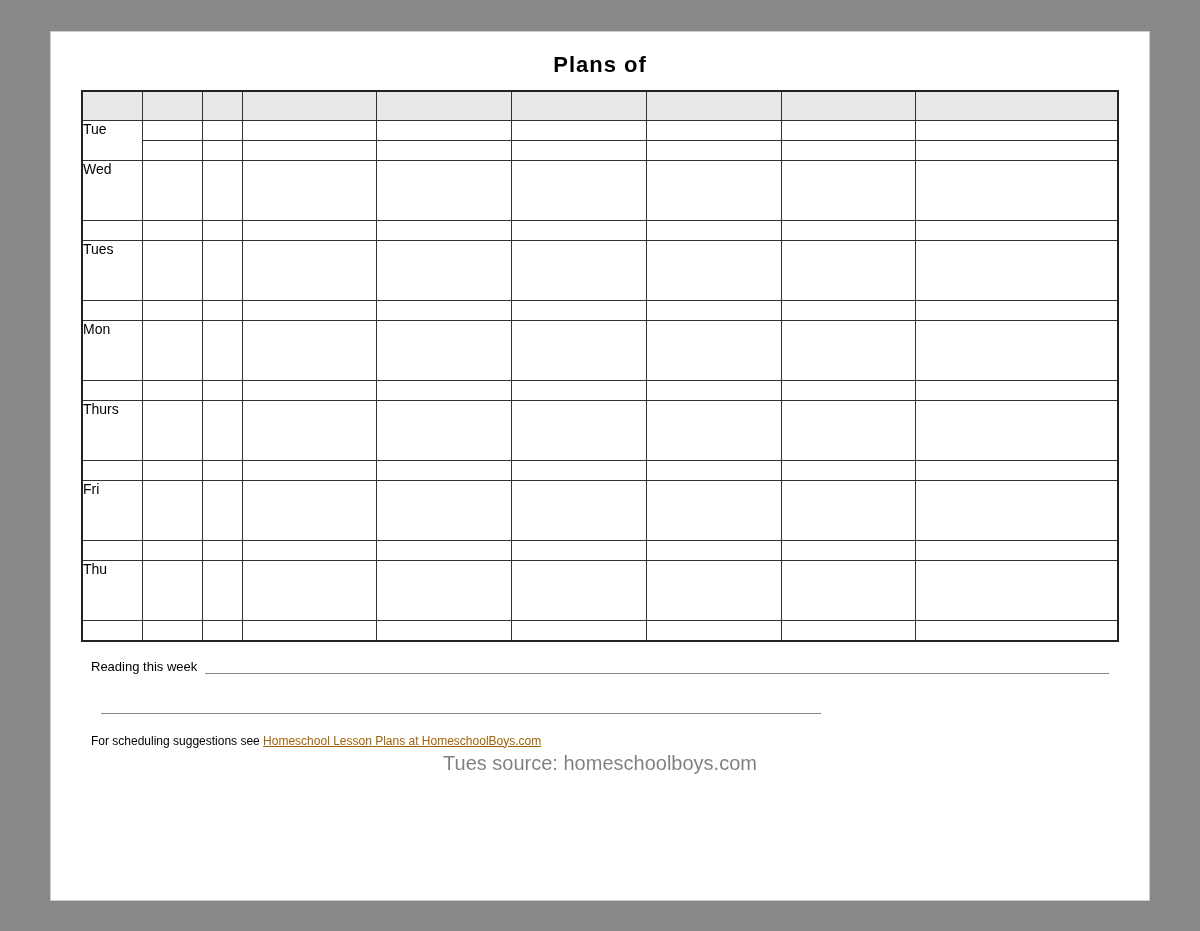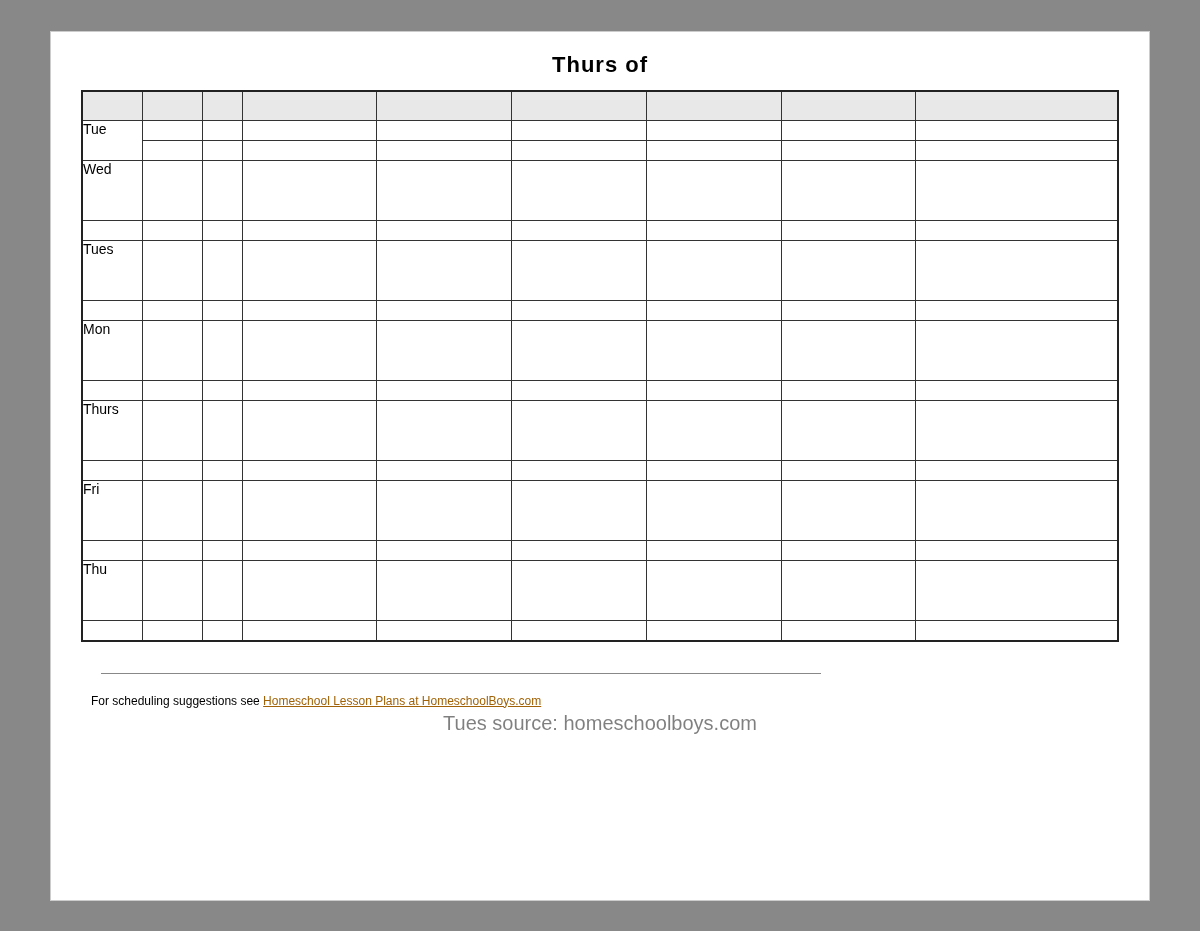--- a/index.html
+++ b/index.html
@@ -102,21 +102,21 @@
       font-size: 20px;
       color: rgba(0,0,0,0.5);
       text-align: center;
       margin-top: 4px;
     }
   </style>
 </head>
 <body>
 
 <div class="page">
-  <div class="page-title">Thurs of</div>
+  <div class="page-title">Plans of</div>
 
   <table class="calendar-table">
 
     <tbody>
         <tr class="header-row">
       <td class="col-day"></td>
       <td class="col-sub1"></td>
       <td class="col-sub2"></td>
       <td class="col-main"></td>
       <td class="col-main"></td>
@@ -282,20 +282,24 @@
       <td></td>
       <td></td>
       <td></td>
       <td></td>
       <td></td>
     </tr>
   </tbody>
     </table>
 
   <div class="footer-section">
+    <div class="reading-line">
+      <span class="reading-label">Reading this week</span>
+      <div class="reading-underline"></div>
+    </div>
     <div class="extra-line"></div>
     <div class="footer-text">
       <span>For scheduling suggestions see </span>
       <a class="footer-link" href="#">Homeschool Lesson Plans at HomeschoolBoys.com</a>
     </div>
   </div>
   <div class="watermark">Tues source: homeschoolboys.com</div>
 </div>
 
 </body></html>

